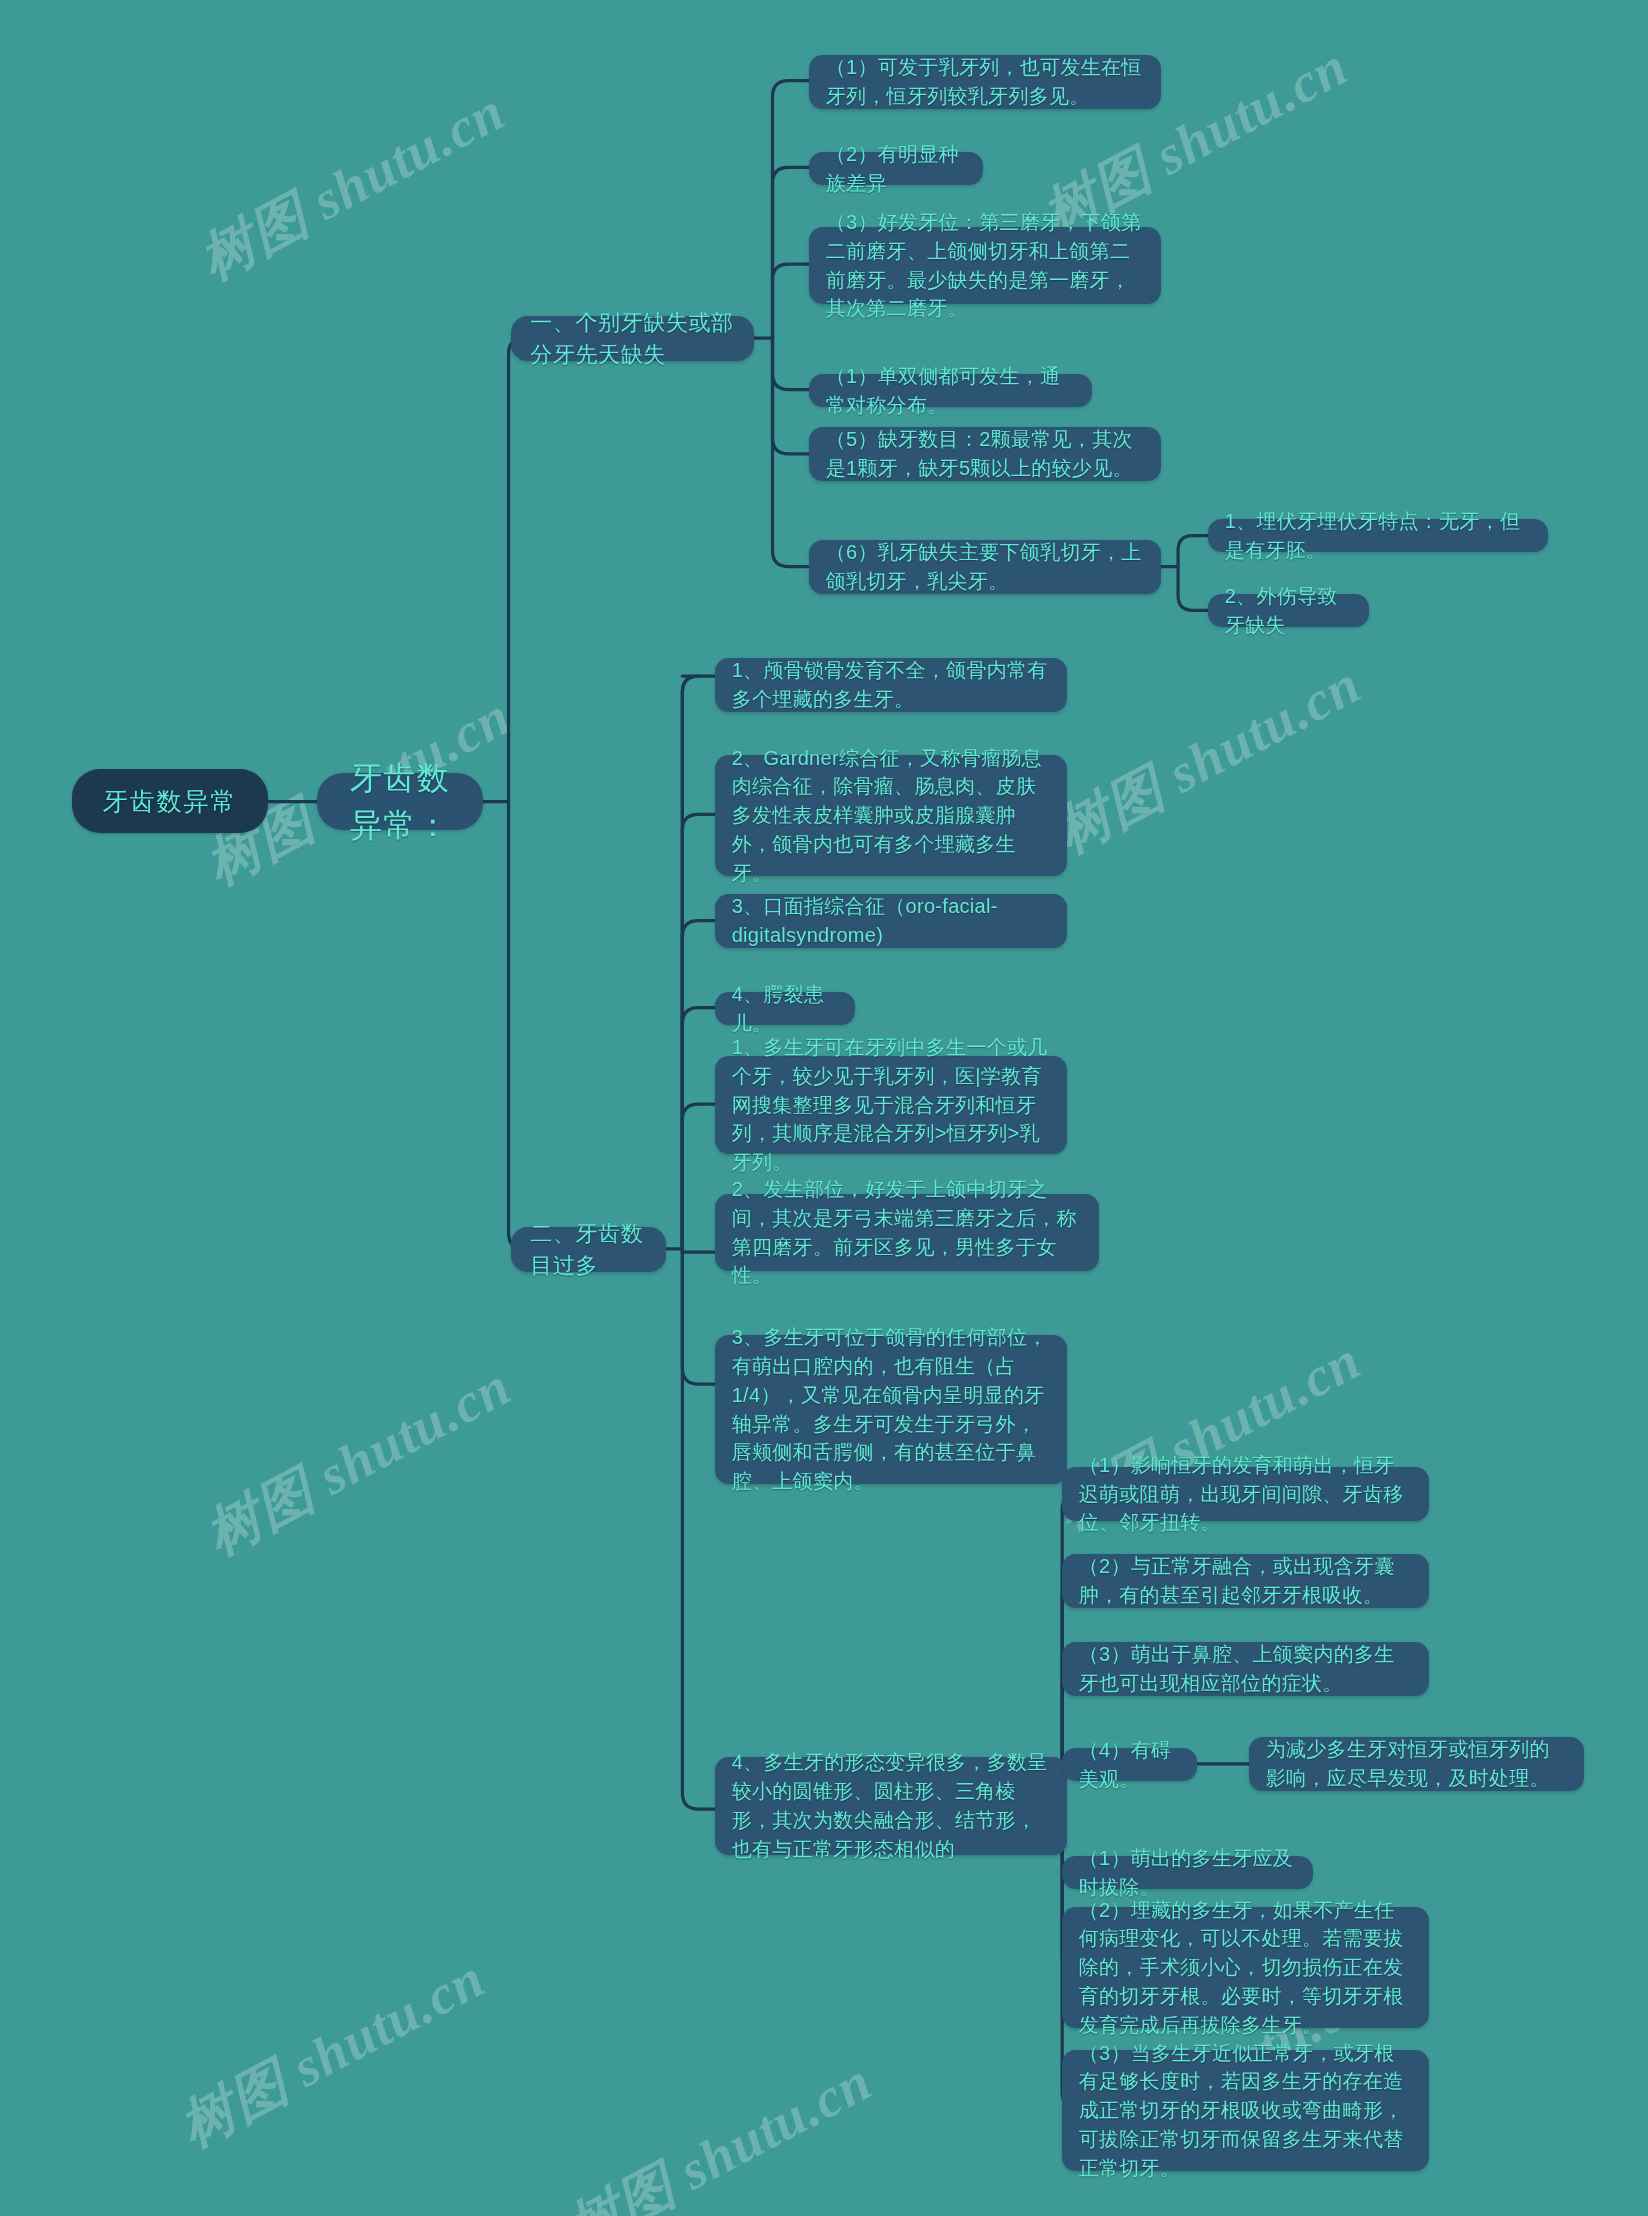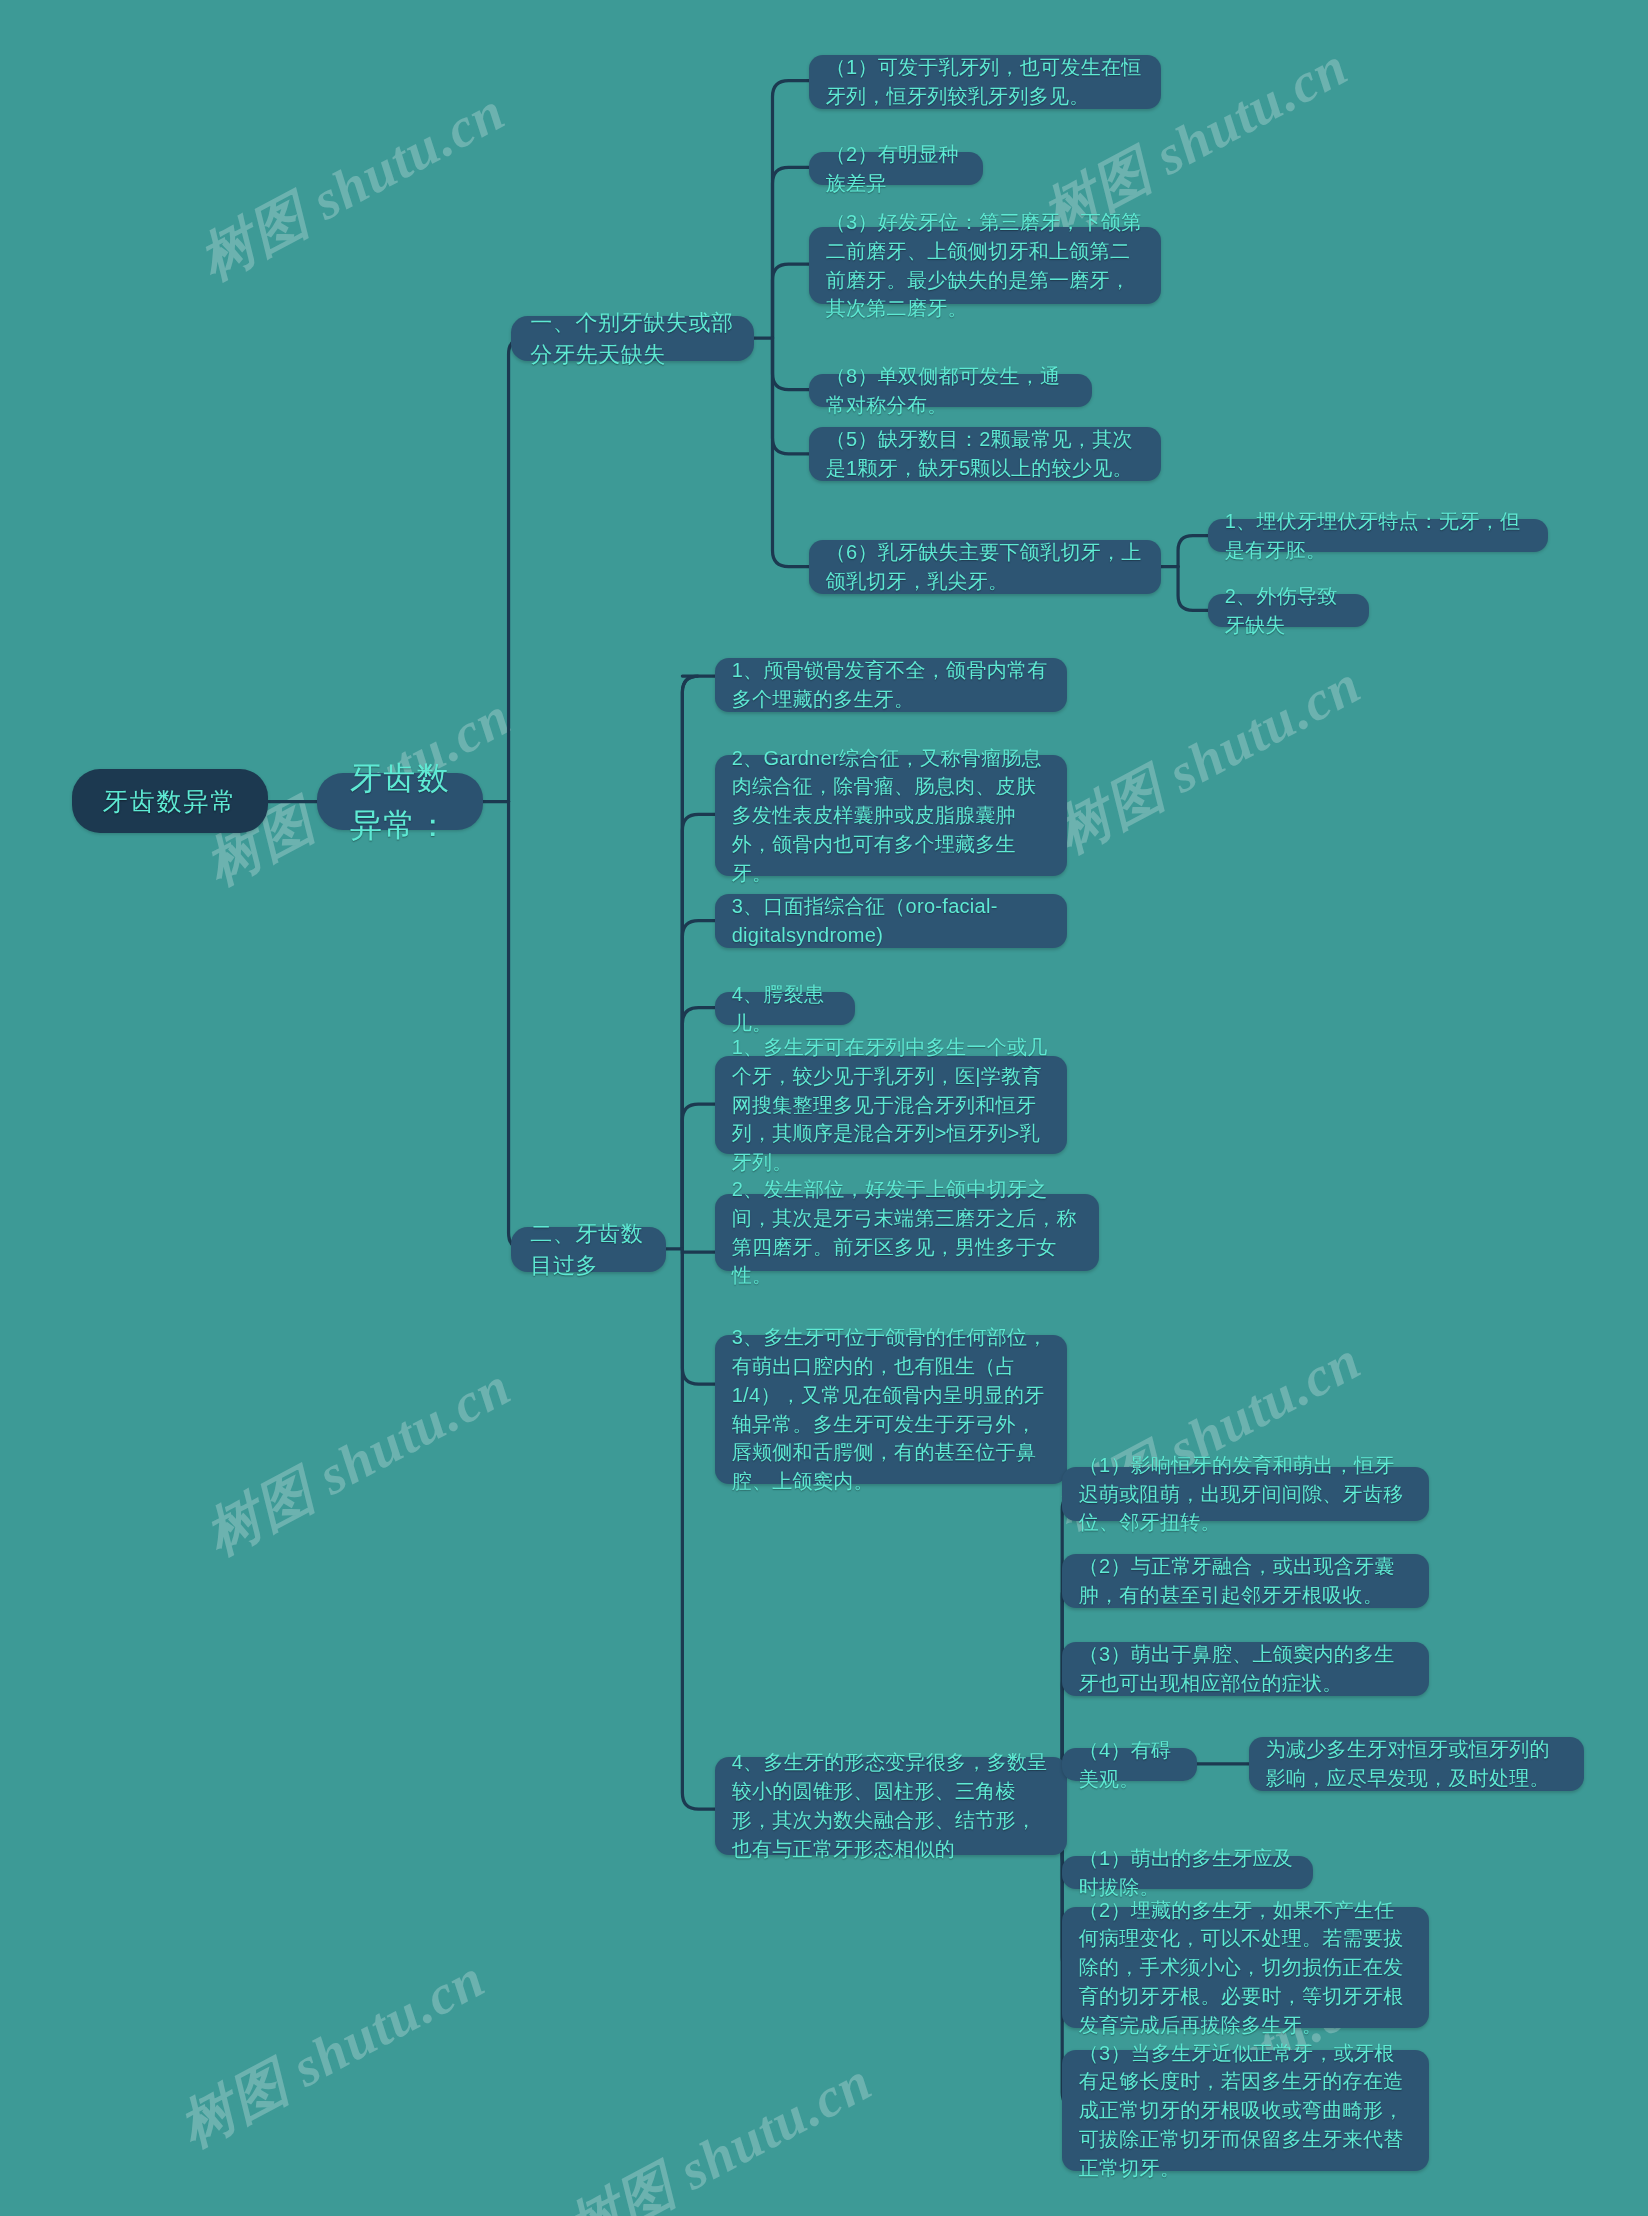--- a/index.html
+++ b/index.html
@@ -134,21 +134,21 @@
   <div class="node" style="left:809px;top:55px;width:352px;height:54px;">
     <span>（1）可发于乳牙列，也可发生在恒牙列，恒牙列较乳牙列多见。</span>
   </div>
   <div class="node" style="left:809px;top:152px;width:174px;height:33px;">
     <span>（2）有明显种族差异</span>
   </div>
   <div class="node" style="left:809px;top:227px;width:352px;height:77px;">
     <span>（3）好发牙位：第三磨牙，下颌第二前磨牙、上颌侧切牙和上颌第二前磨牙。最少缺失的是第一磨牙，其次第二磨牙。</span>
   </div>
   <div class="node" style="left:809px;top:374px;width:283px;height:33px;">
-    <span>（8）单双侧都可发生，通常对称分布。</span>
+    <span>（1）单双侧都可发生，通常对称分布。</span>
   </div>
   <div class="node" style="left:809px;top:427px;width:352px;height:54px;justify-content:center;">
     <span>（5）缺牙数目：2颗最常见，其次是1颗牙，缺牙5颗以上的较少见。</span>
   </div>
   <div class="node" style="left:809px;top:540px;width:352px;height:54px;">
     <span>（6）乳牙缺失主要下颌乳切牙，上颌乳切牙，乳尖牙。</span>
   </div>
 
   <div class="node" style="left:1208px;top:519px;width:340px;height:33px;">
     <span>1、埋伏牙埋伏牙特点：无牙，但是有牙胚。</span>

